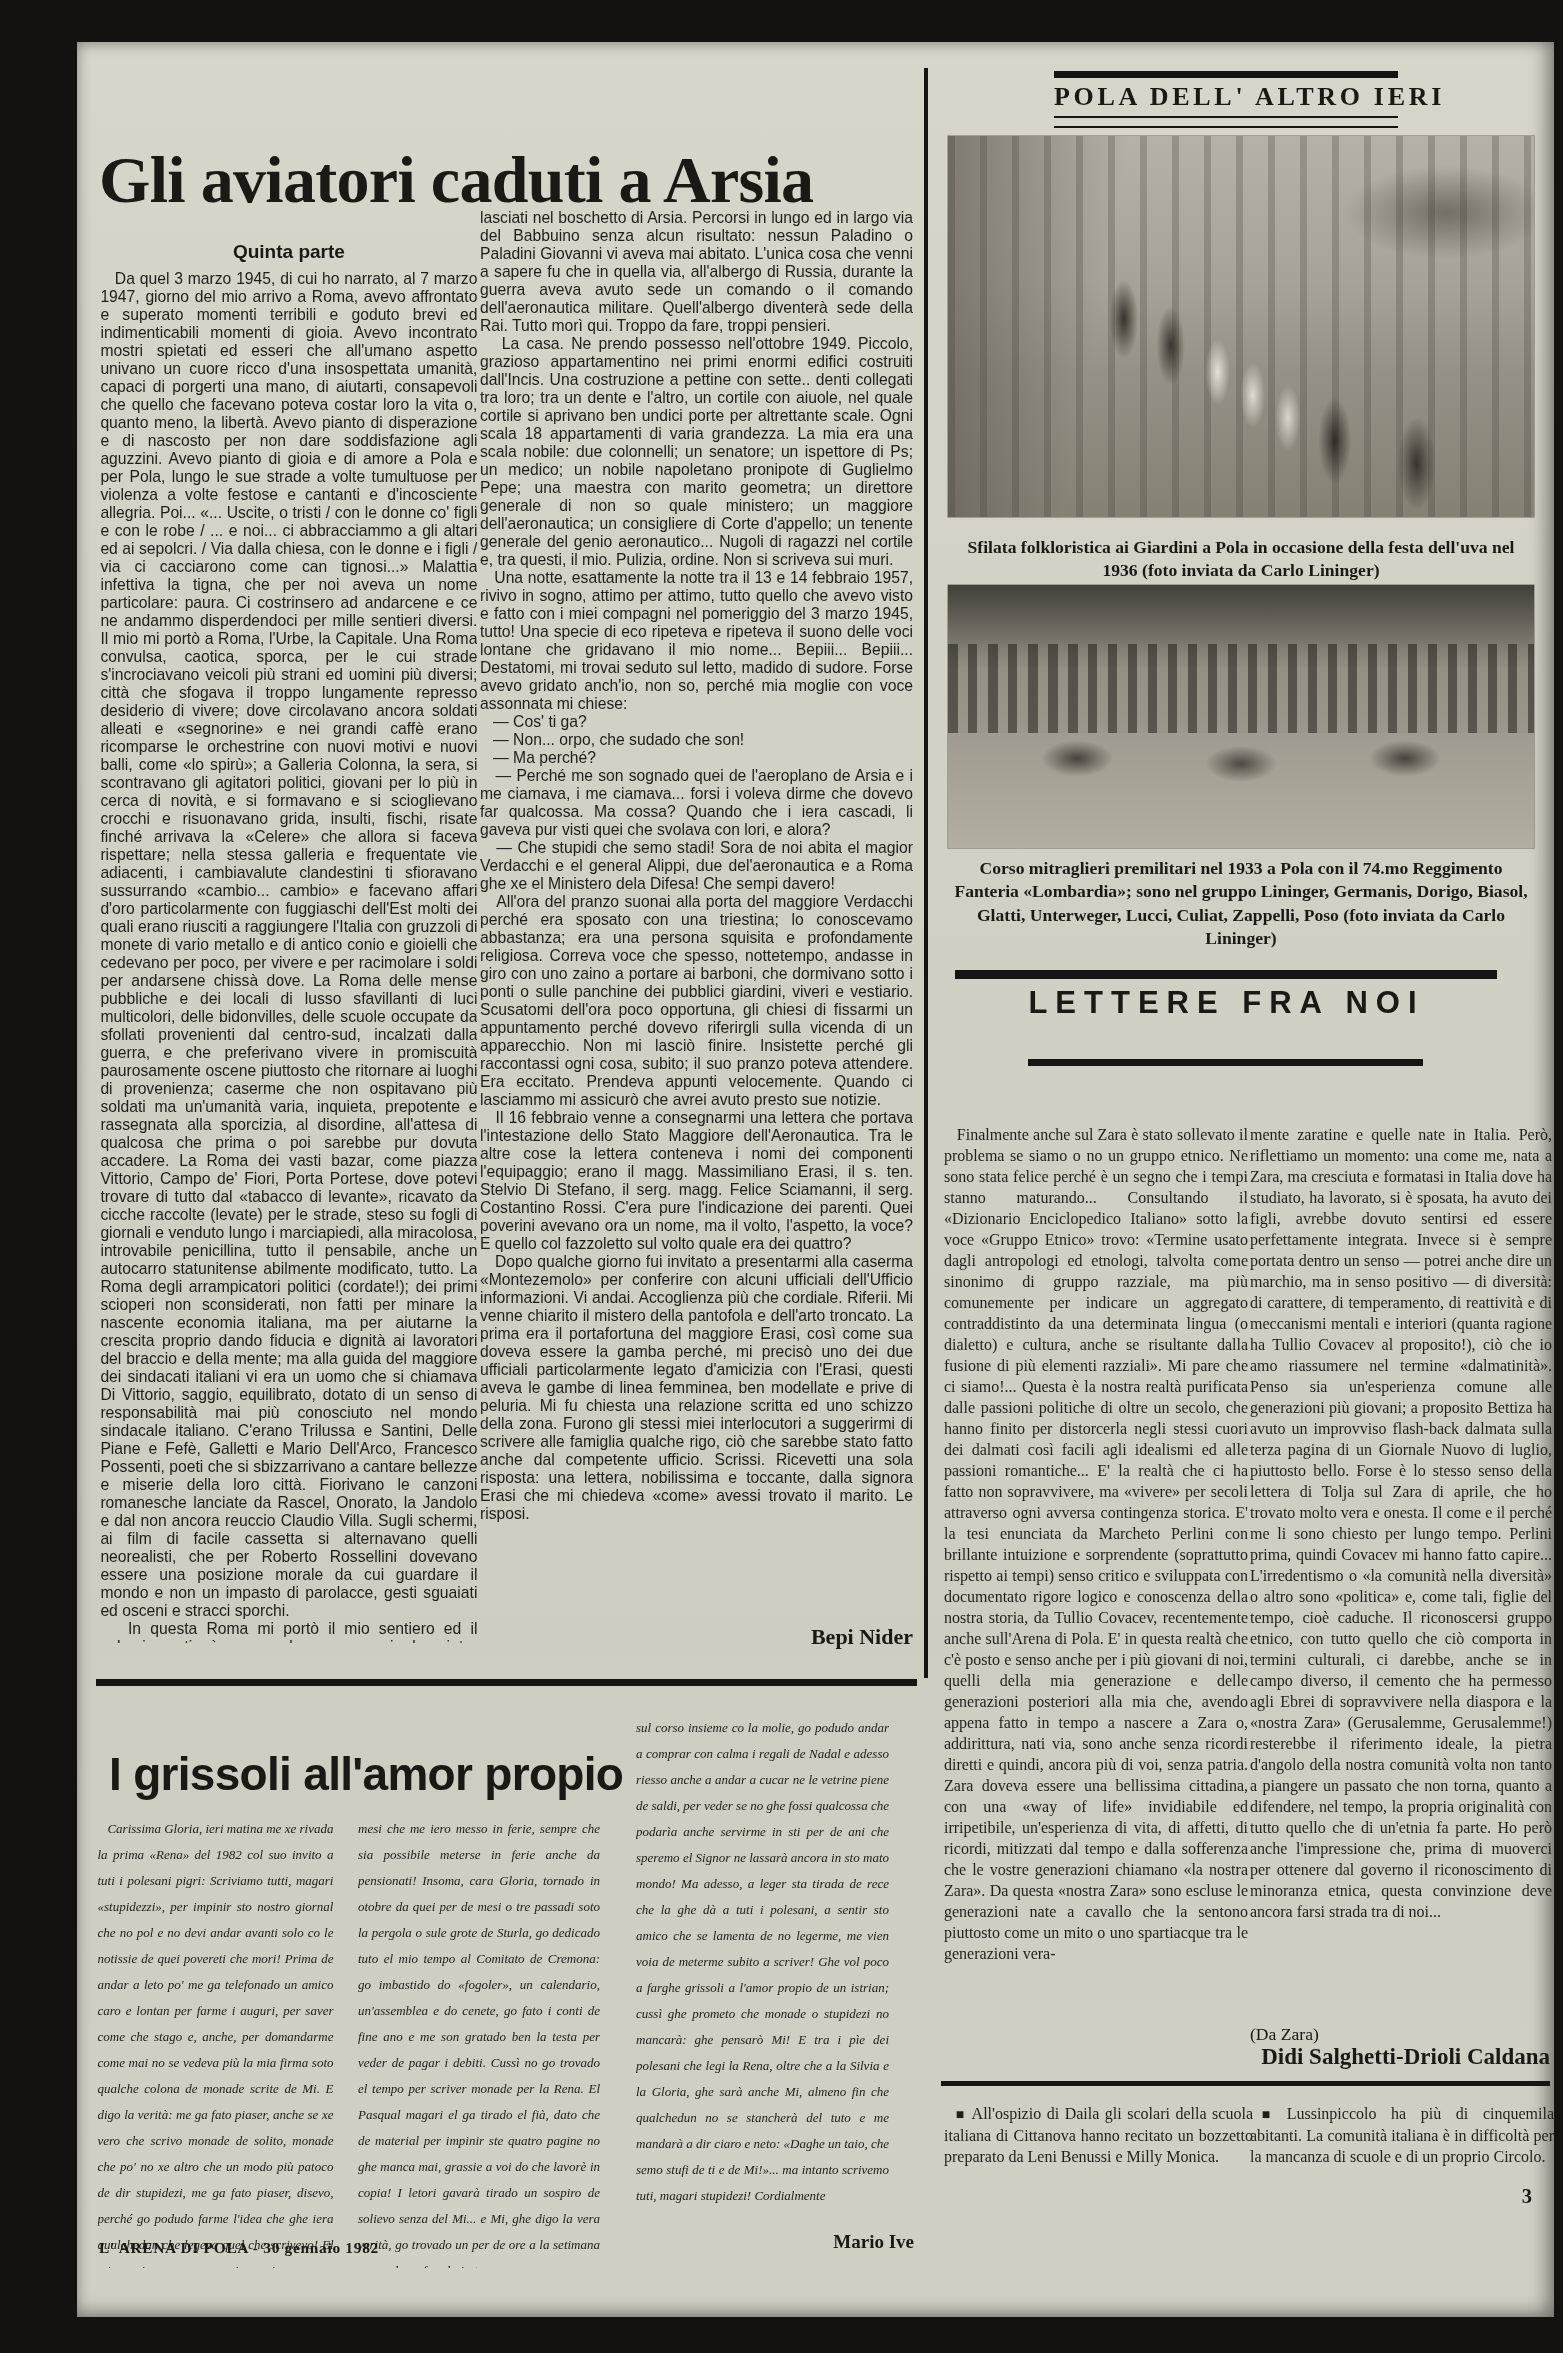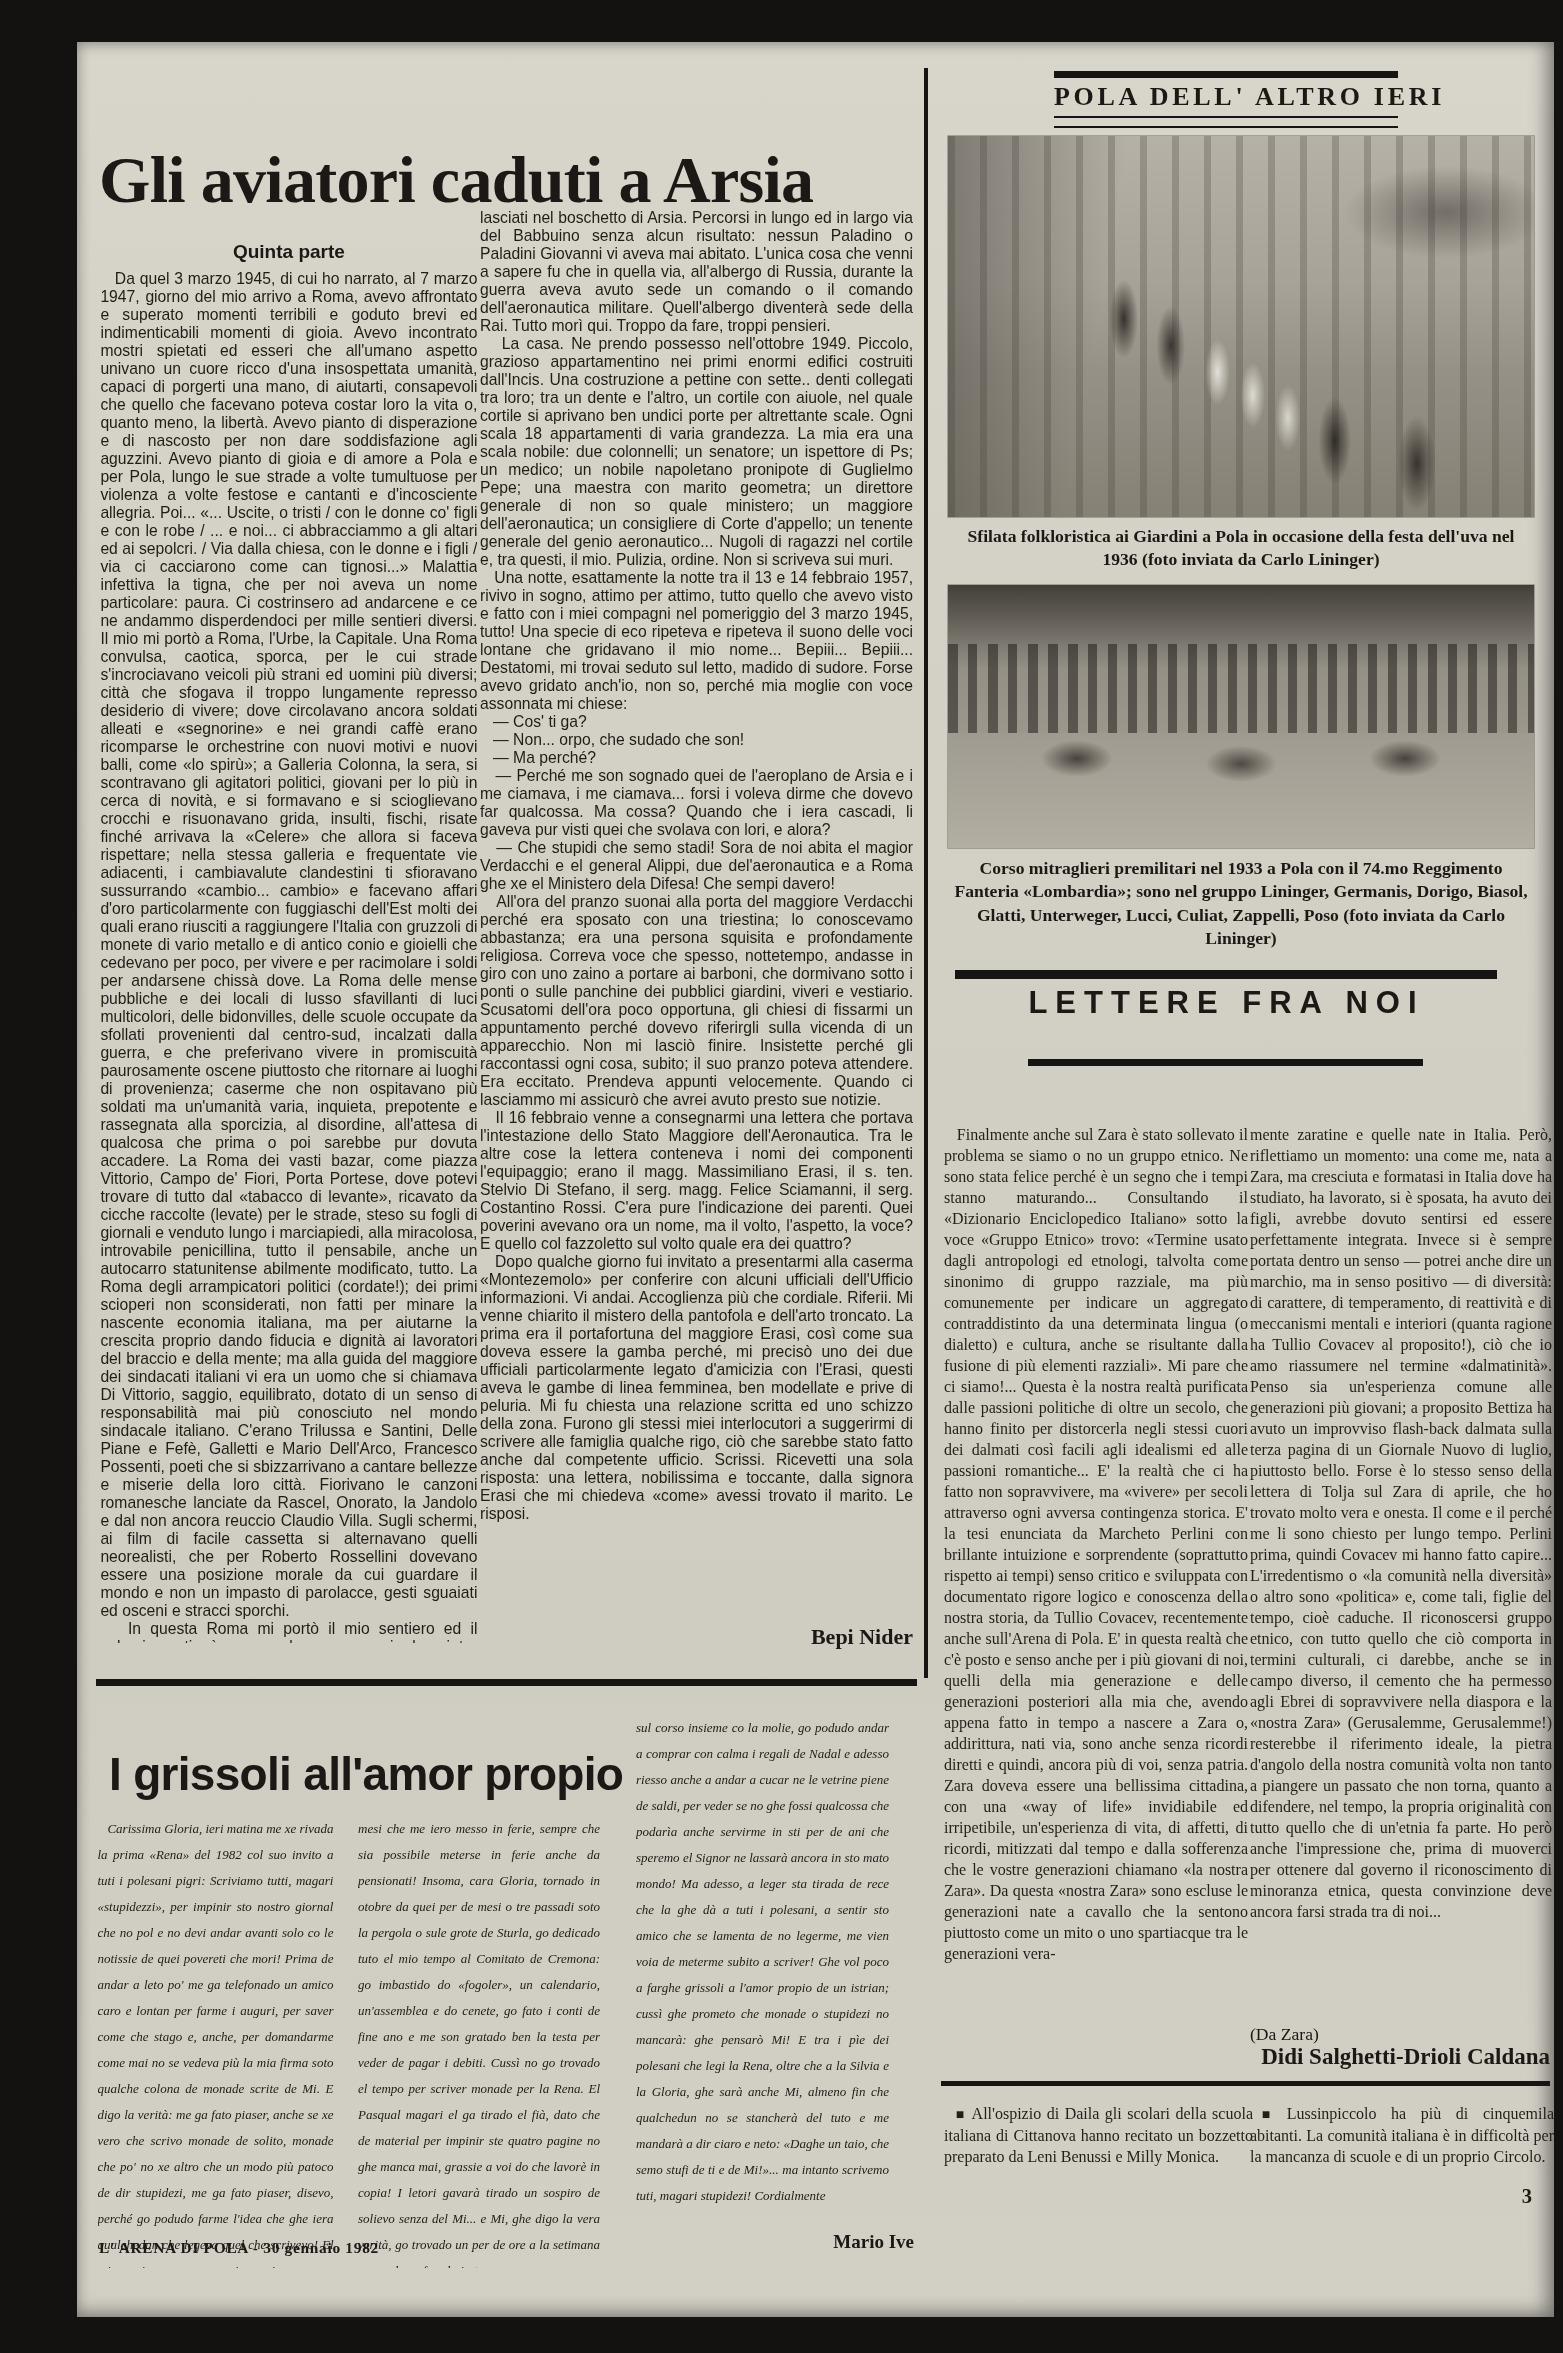--- a/index.html
+++ b/index.html
@@ -46,21 +46,21 @@
       linear-gradient(180deg,#b6b1a6 0%,#a8a398 38%,#969186 62%,#868175 100%);}
   .photo2{left:871px;top:543px;width:586px;height:263px;
     background:
       radial-gradient(ellipse 51px 26px at 22% 66%, rgba(30,27,24,.7), transparent 70%),
       radial-gradient(ellipse 51px 26px at 50% 68%, rgba(30,27,24,.65), transparent 70%),
       radial-gradient(ellipse 51px 26px at 78% 66%, rgba(30,27,24,.7), transparent 70%),
       repeating-linear-gradient(90deg, rgba(32,29,25,.55) 0 9.5px, rgba(135,130,121,.15) 9.5px 20px) 0 34%/100% 34% no-repeat,
       linear-gradient(180deg, rgba(42,39,34,.75), rgba(42,39,34,0)) 0 0/100% 32% no-repeat,
       linear-gradient(180deg,#8d897f 0%,#9c978c 48%,#b3aea2 100%);}
   .caption{font-family:"Liberation Serif",serif;font-weight:bold;font-size:17.6px;line-height:23.4px;text-align:center;}
-  .cap1{left:871px;top:483px;width:586px;}
+  .cap1{left:871px;top:494px;width:586px;}
   .cap2{left:871px;top:815px;width:586px;}
   .let-overline{left:878px;top:928px;width:542px;height:8.8px;background:#171513;}
   .let-label{left:864px;top:943px;width:571px;text-align:center;font-weight:bold;font-size:31px;letter-spacing:8px;white-space:nowrap;}
   .let-underline{left:951px;top:1017px;width:395px;height:6.6px;background:#171513;}
   .let-title{left:862px;top:1023px;width:613px;font-weight:bold;font-size:40px;letter-spacing:0.7px;word-spacing:5.1px;white-space:nowrap;}
   .let-col{font-family:"Liberation Serif",serif;font-size:16px;line-height:21px;color:#221f1b;}
   .letA{left:867px;top:1082px;width:304px;height:929px;}
   .letB{left:1173px;top:1082px;width:302px;height:889px;}
   .let-from{left:1173px;top:1982px;width:302px;font-family:"Liberation Serif",serif;font-size:17.6px;}
   .sig-didi{left:1025px;top:2002px;width:448px;text-align:right;font-family:"Liberation Serif",serif;font-weight:bold;font-size:23px;white-space:nowrap;}

